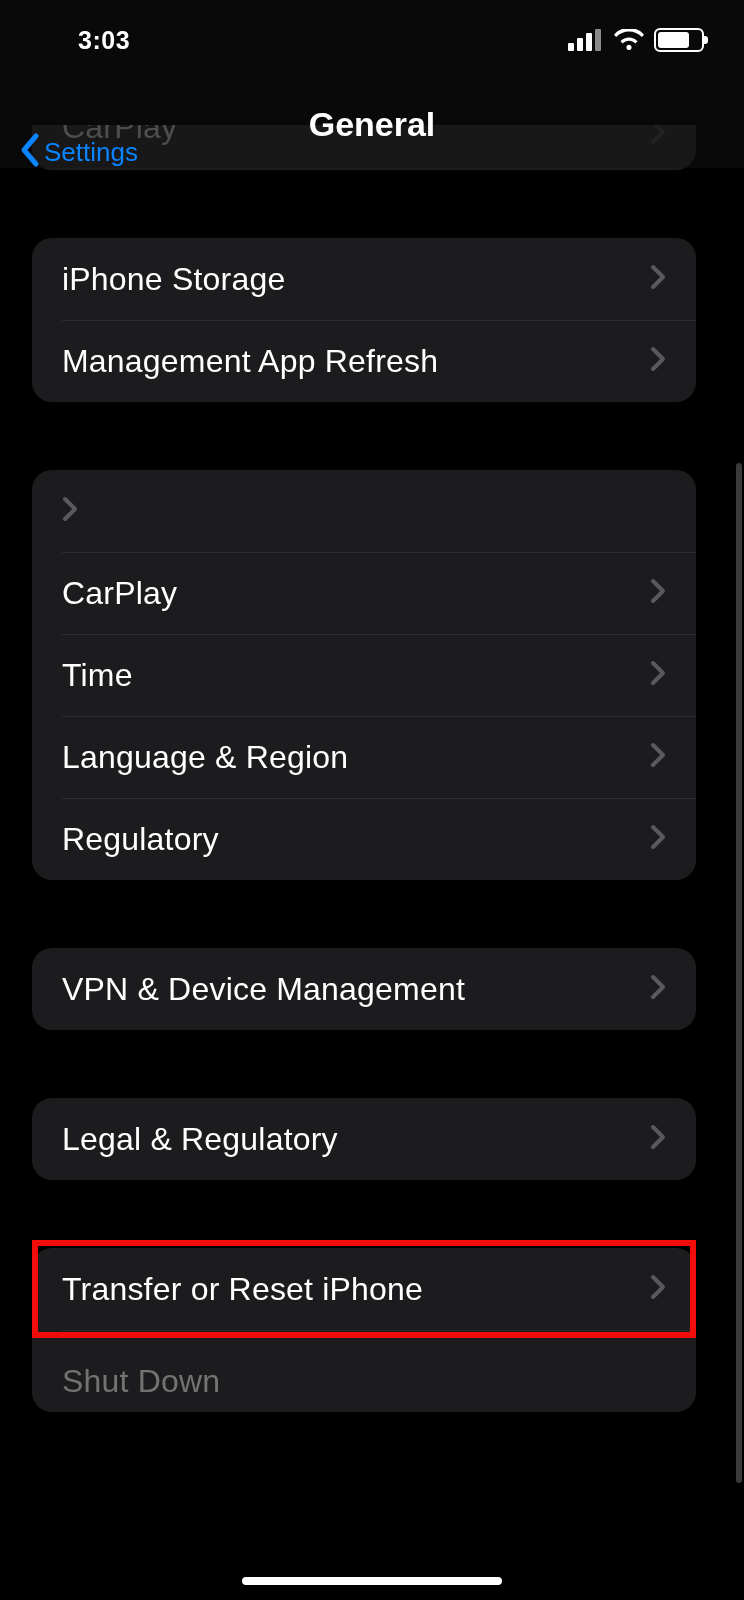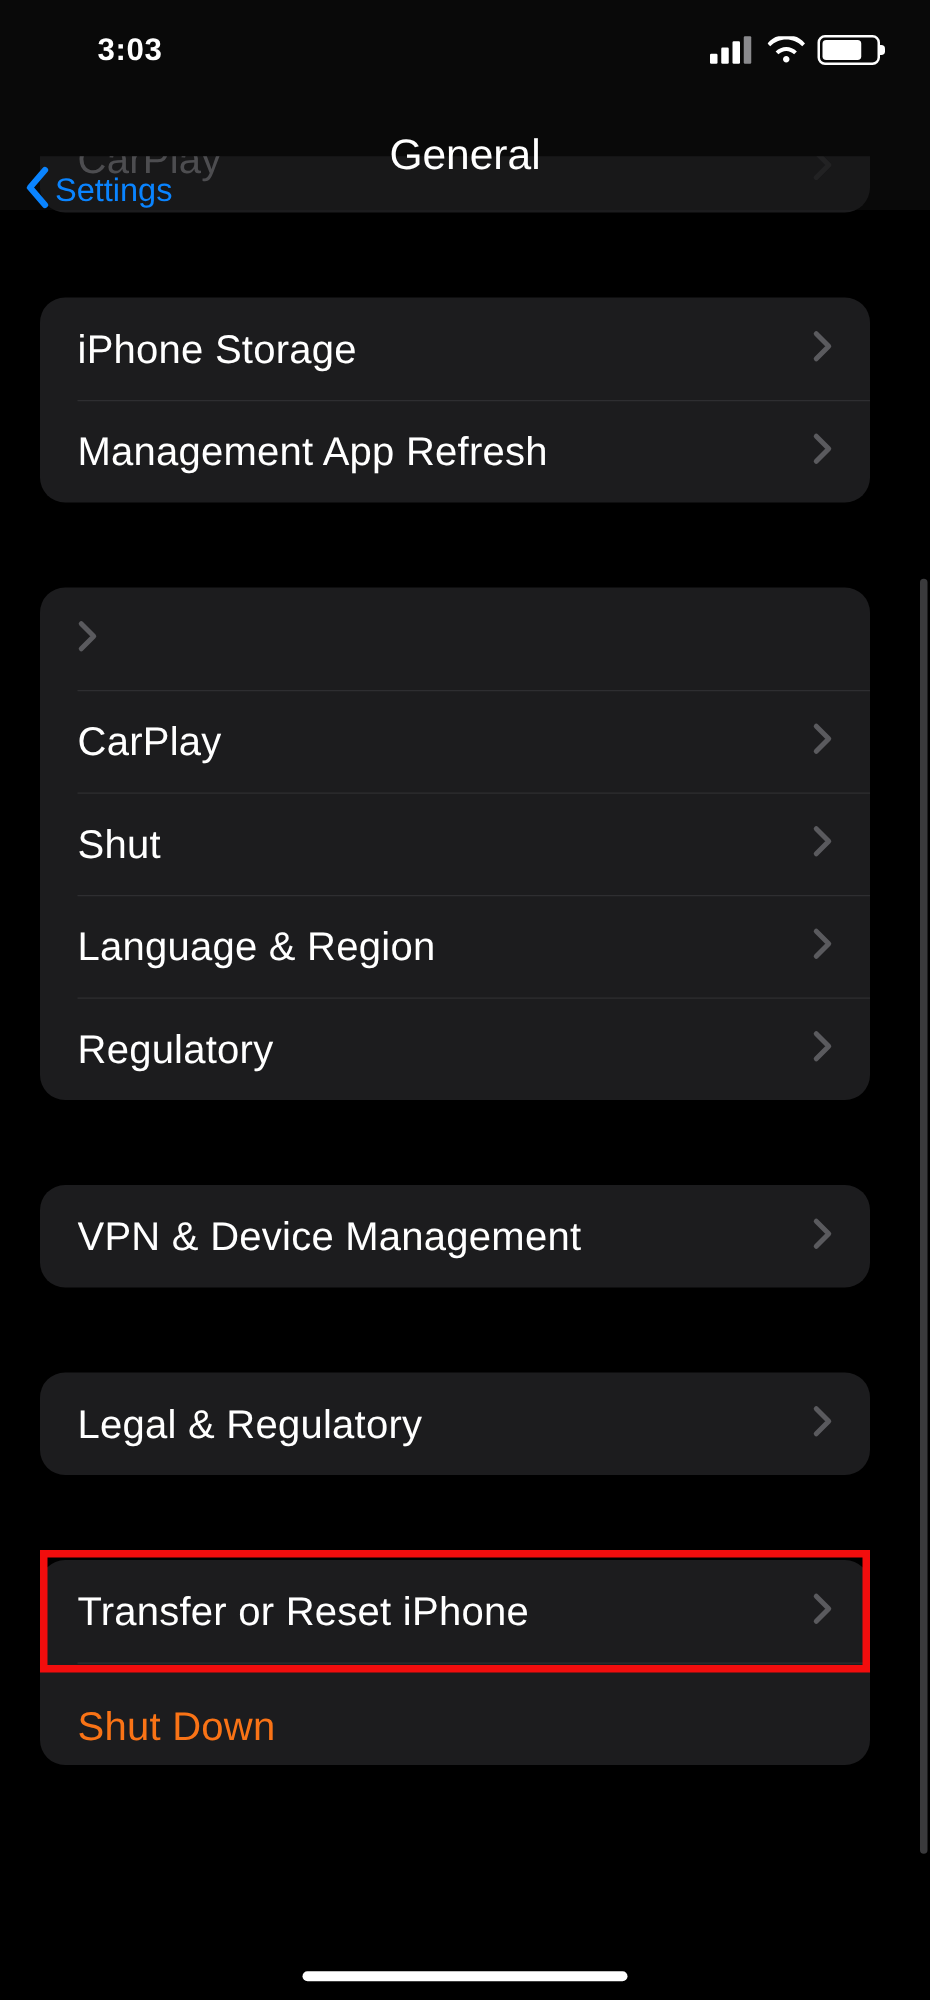--- a/index.html
+++ b/index.html
@@ -109,21 +109,21 @@
     align-items:flex-end;
     gap:4px;
     color:#0a84ff;
     font-size:26px;
     font-weight:400;
   }
   .nav-back svg{display:block;}
   .nav-title{
     color:#fff;
     font-size:34px;
-    font-weight:400;
+    font-weight:700;
   }
   
   .content {
     position:absolute;
     top:0; left:0; right:16px; bottom:0;
     padding-top: 125px;
     box-sizing:border-box;
   }
   .group {
     margin: 0 32px 68px 32px;
@@ -174,21 +174,21 @@
   .row.cutoff .chev{ opacity:0.3; position:relative; top:-6px;}
   .highlight-box{
     position:absolute;
     border:6px solid #f20d0d;
     box-sizing:border-box;
     left:32px;
     width:664px;
     pointer-events:none;
   }
   .shutdown .row-label{
-    color:#f97316;
+    color:#737373;
     margin-top:20px;
   }
   .home-indicator{
     position:absolute;
     bottom:15px;
     left:50%;
     transform:translateX(-50%);
     width:260px;
     height:8px;
     border-radius:4px;
@@ -276,21 +276,21 @@
       </div>
       <div class="row">
         <span class="row-label">CarPlay</span>
         <span class="chev">
           <svg width="16" height="26" viewBox="0 0 16 26">
               <polyline points="3,3 13,13 3,23" fill="none" stroke="currentColor" stroke-width="4" stroke-linecap="round" stroke-linejoin="round"></polyline>
             </svg>
         </span>
       </div>
       <div class="row">
-        <span class="row-label">Shut</span>
+        <span class="row-label">Time</span>
         <span class="chev">
           <svg width="16" height="26" viewBox="0 0 16 26">
               <polyline points="3,3 13,13 3,23" fill="none" stroke="currentColor" stroke-width="4" stroke-linecap="round" stroke-linejoin="round"></polyline>
             </svg>
         </span>
       </div>
       <div class="row">
         <span class="row-label">Language &amp; Region</span>
         <span class="chev">
           <svg width="16" height="26" viewBox="0 0 16 26">

